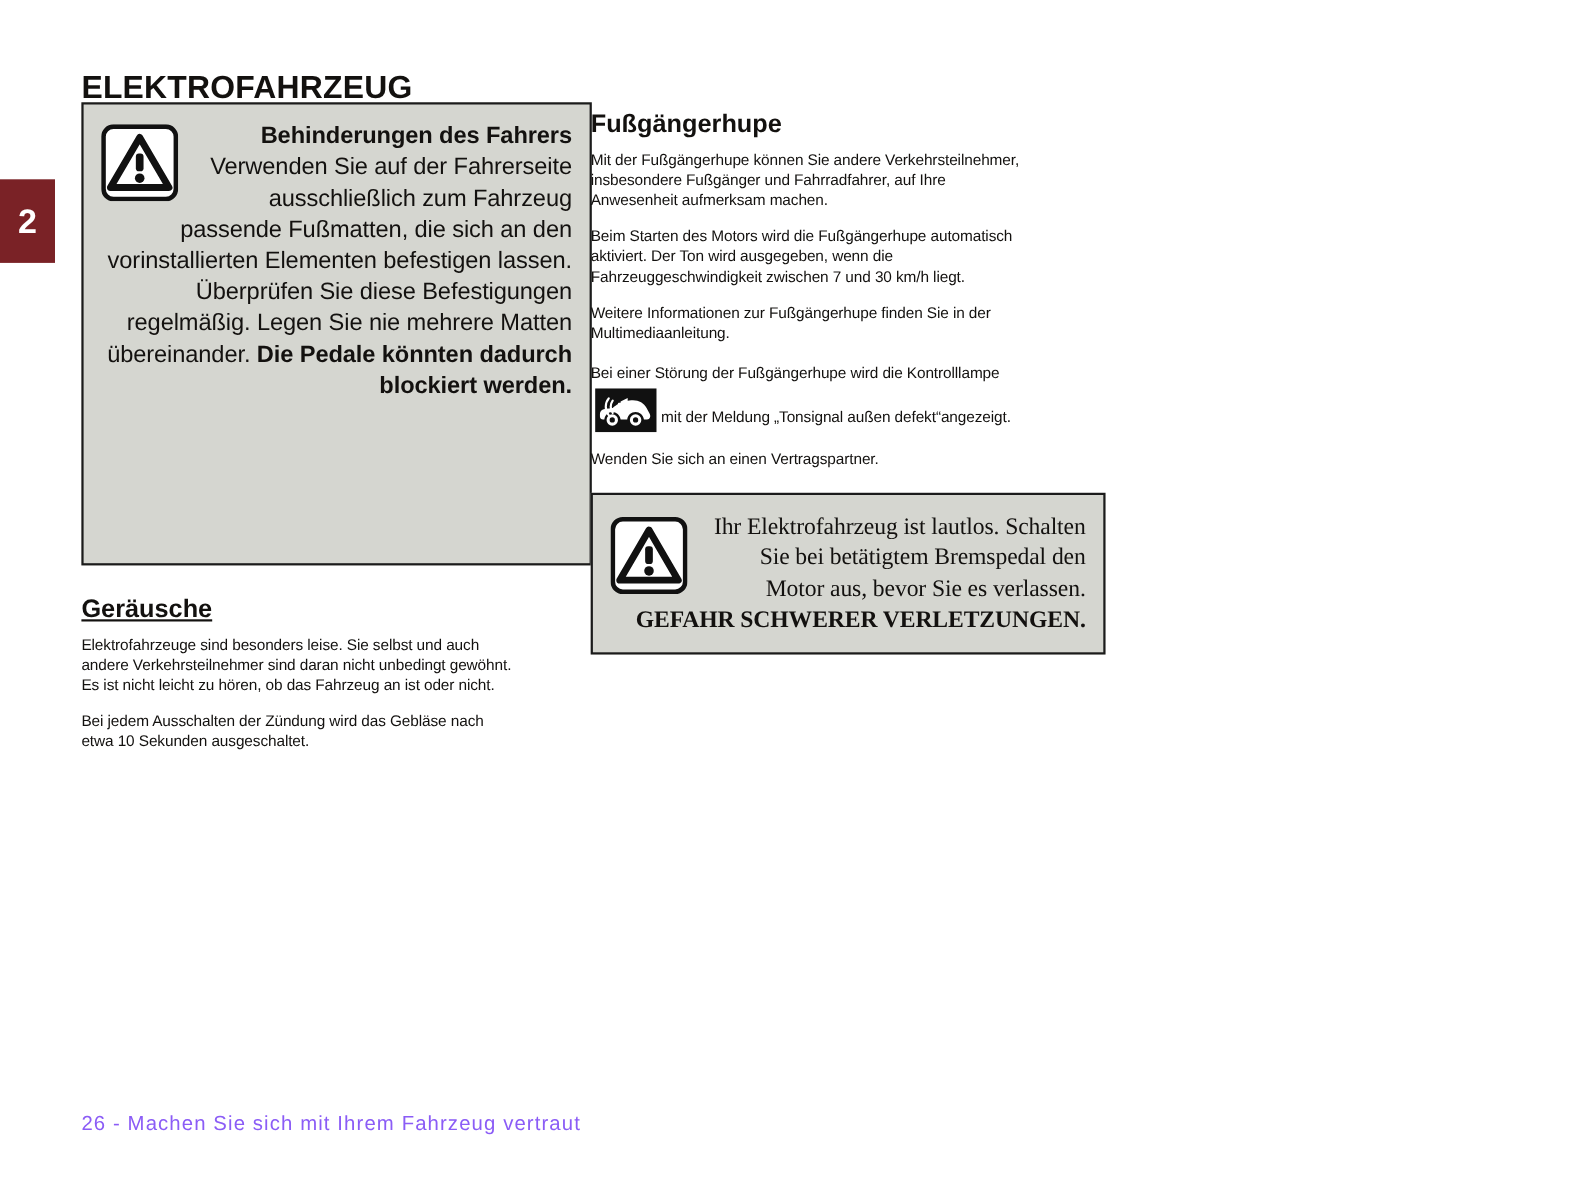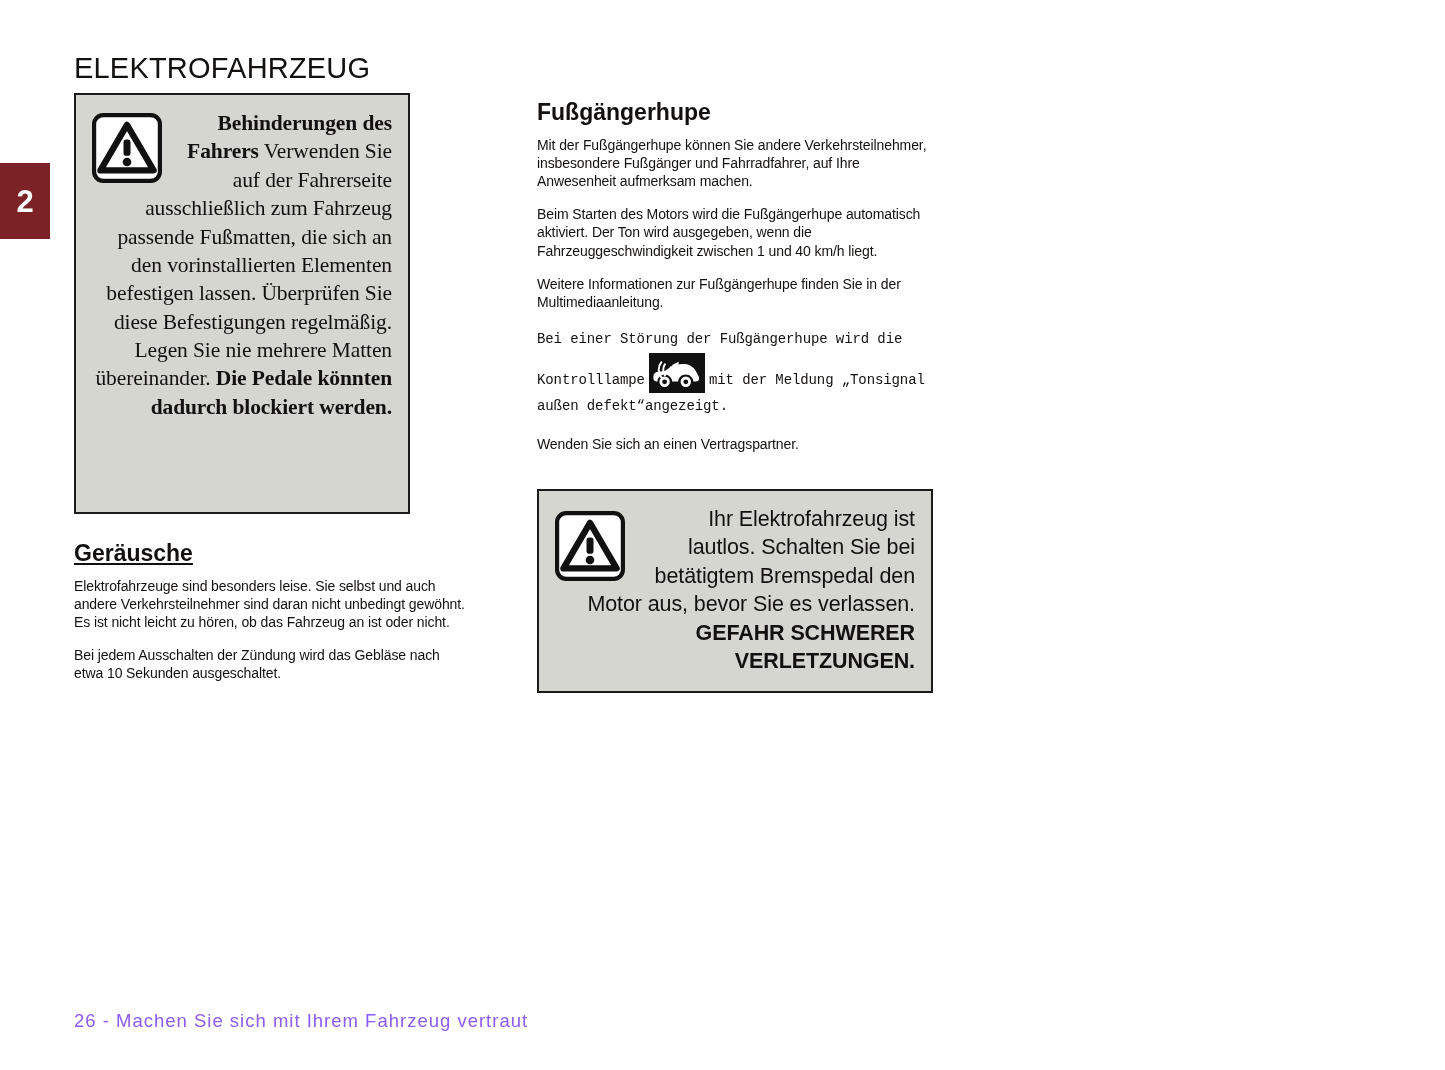--- a/index.html
+++ b/index.html
@@ -38,23 +38,23 @@
     position: absolute;
     left: 74px;
     top: 0;
     width: 1297px;
     height: 1070px;
   }
 
   .page-title {
     position: absolute;
     left: 0;
-    top: 34px;
+    top: 46px;
     font-size: 29px;
-    font-weight: 400;
+    font-weight: 700;
     letter-spacing: 0.2px;
     line-height: 1.1;
   }
 
   .columns {
     position: absolute;
     left: 0;
     top: 93px;
     width: 848px;
   }
@@ -103,47 +103,47 @@
     float: left;
     width: 68px;
     height: 68px;
     margin: 4px 14px 2px 0;
     shape-outside: margin-box;
   }
   .warn-icon svg { display: block; width: 100%; height: 100%; }
 
   
   #warn-box-driver {
-    width: 336px;
+    width: 464px;
     min-height: 421px;
+  }
+  #warn-box-driver .warn-icon { width: 70px; height: 70px; margin-right: 16px; }
+
+  
+  #warn-box-silent {
+    width: 468px;
+    margin-top: 22px;
     font-family: Liberation Serif, serif;
-  }
-  #warn-box-driver .warn-icon { width: 70px; height: 70px; margin-right: 16px; }
-
-  
-  #warn-box-silent {
-    width: 396px;
-    margin-top: 36px;
   }
   #warn-box-silent .warn-icon {
     width: 70px; height: 70px;
     margin: 6px 16px 2px 0;
   }
 
   
   .lamp-icon {
     display: inline-block;
     vertical-align: -9px;
     width: 56px;
     height: 40px;
     margin: 0 4px;
   }
   .lamp-icon svg { display: block; width: 100%; height: 100%; }
 
-  .lamp-line { line-height: 1.9; font-family: Liberation Mono, monospace; }
+  .lamp-line { line-height: 1.9; }
 
   
   .footer {
     position: absolute;
     left: 74px;
     top: 1010px;
     font-size: 18.5px;
     letter-spacing: 1.0px;
     font-weight: 500;
     color: #8b5cf6;
@@ -180,21 +180,21 @@
 
       <p>Elektrofahrzeuge sind besonders leise. Sie selbst und auch andere Verkehrsteilnehmer sind daran nicht unbedingt gewöhnt. Es ist nicht leicht zu hören, ob das Fahrzeug an ist oder nicht.</p>
       <p>Bei jedem Ausschalten der Zündung wird das Gebläse nach etwa 10 Sekunden ausgeschaltet.</p>
     </div>
 
     <div class="col col-right">
 
       <h2 class="section-head">Fußgängerhupe</h2>
 
       <p>Mit der Fußgängerhupe können Sie andere Verkehrsteilnehmer, insbesondere Fußgänger und Fahrradfahrer, auf Ihre Anwesenheit aufmerksam machen.</p>
-      <p>Beim Starten des Motors wird die Fußgängerhupe automatisch aktiviert. Der Ton wird ausgegeben, wenn die Fahrzeuggeschwindigkeit zwischen 1 und 40 km/h liegt.</p>
+      <p>Beim Starten des Motors wird die Fußgängerhupe automatisch aktiviert. Der Ton wird ausgegeben, wenn die Fahrzeuggeschwindigkeit zwischen 7 und 30 km/h liegt.</p>
       <p>Weitere Informationen zur Fußgängerhupe finden Sie in der Multimediaanleitung.</p>
 
       <p class="lamp-line"><span>Bei einer Störung der Fußgängerhupe wird die Kontrolllampe</span><span class="lamp-icon"><svg viewBox="0 0 140 100" xmlns="http://www.w3.org/2000/svg">
               <rect x="0" y="0" width="140" height="100" fill="#111111"></rect>
               <g fill="#ffffff">
                 <path d="M74 22 L74 62 L58 54 L58 30 Z"></path>
                 <rect x="52" y="33" width="8" height="18" rx="2"></rect>
                 <path d="M40 28 C34 36 34 48 40 56" fill="none" stroke="#ffffff" stroke-width="5" stroke-linecap="round"></path>
                 <path d="M31 23 C22 34 22 50 31 61" fill="none" stroke="#ffffff" stroke-width="5" stroke-linecap="round"></path>
                 <path d="M74 30 C92 27 104 34 110 46 L116 60 C119 66 117 72 110 72 L104 72 C101 62 93 56 84 56 C75 56 67 62 64 72 L56 72 C53 62 45 56 36 56 C30 56 25 58 21 62 L21 70 C21 72 23 74 26 74 L29 74 C30 66 37 60 45 62 L45 62" opacity="0"></path>

